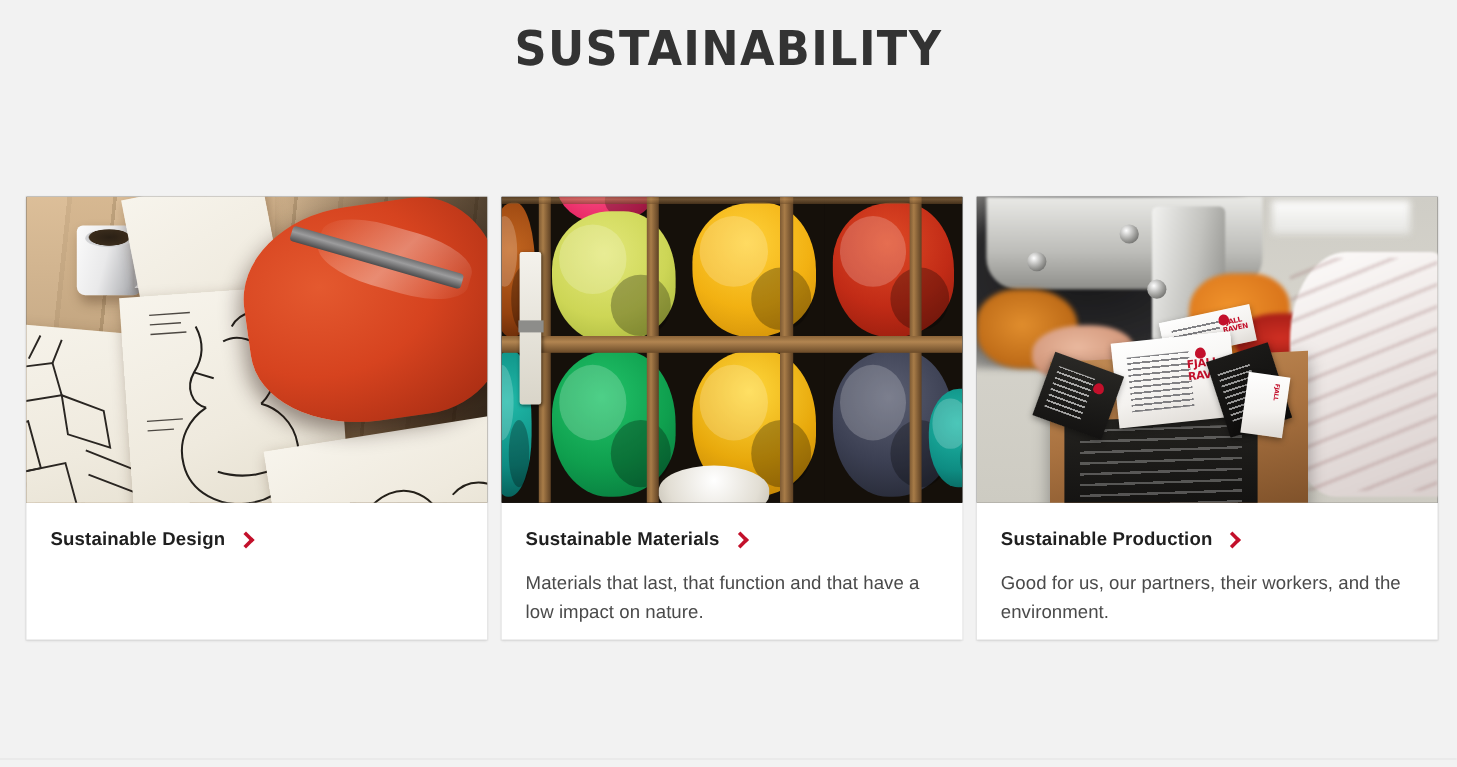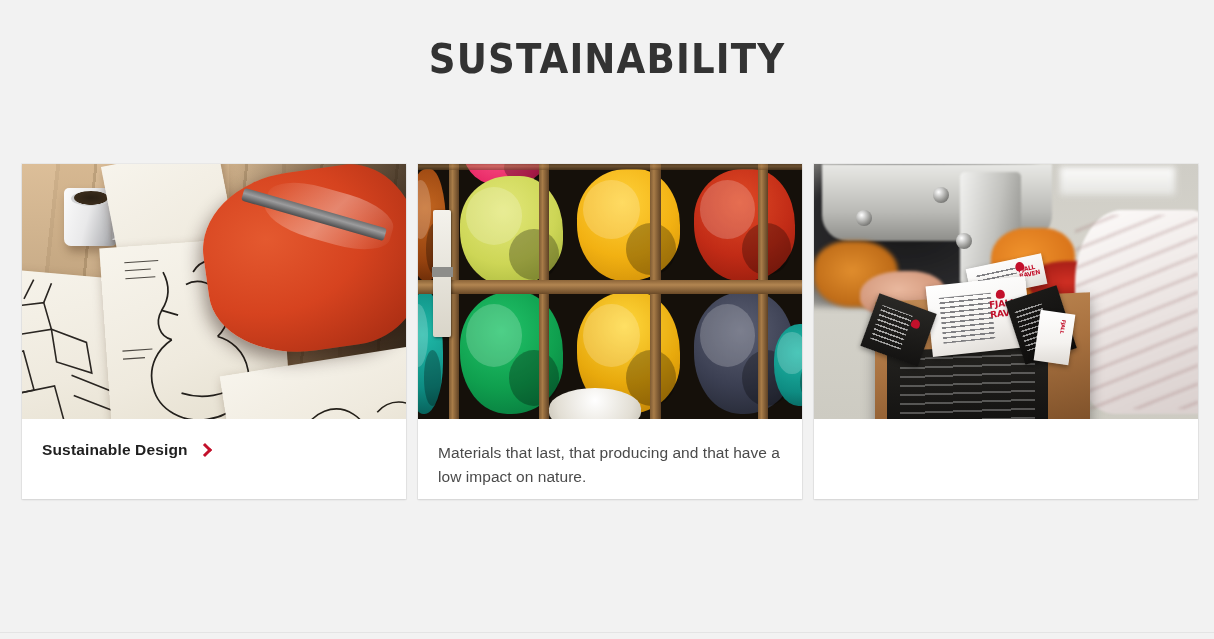--- a/index.html
+++ b/index.html
@@ -10,21 +10,21 @@
     width: 1214px;
     height: 639px;
     background: #f2f2f2;
     font-family: "Liberation Sans", sans-serif;
     overflow: hidden;
     position: relative;
   }
 
   
   .header {
-    padding-top: 38px;
+    padding-top: 20px;
     text-align: center;
   }
   .page-title {
     margin: 0;
     font-family: "DejaVu Sans", sans-serif;
     font-size: 40px;
     font-weight: 700;
     letter-spacing: 1.2px;
     color: #333333;
     text-transform: uppercase;
@@ -452,21 +452,25 @@
         <div class="beam-v" style="left:31.5%;top:0;width:2.6%;height:100%"></div>
         <div class="beam-v" style="left:60.5%;top:0;width:2.8%;height:100%"></div>
         <div class="beam-v" style="left:88.5%;top:0;width:2.6%;height:100%"></div>
         <div class="beam-h" style="left:0;top:45.5%;width:100%;height:5.5%"></div>
         <div class="beam-h" style="left:0;top:0;width:100%;height:2.5%;opacity:.55"></div>
         <div class="white-wool"></div>
         <div class="clip"></div>
       </div>
     </div>
     <div class="card-body">
-      <p class="card-text">Materials that last, that producing and that have a low impact on nature.</p>
+      <h3 class="card-heading">
+        <span>Sustainable Materials</span>
+        <span class="chevron"></span>
+      </h3>
+      <p class="card-text">Materials that last, that function and that have a low impact on nature.</p>
     </div>
   </div>
 
   <div class="card">
     <div class="card-media">
       <div class="art-prod">
         <div class="prod-bg"></div>
         <div class="ceiling-light"></div>
         <div class="blur-dark"></div>
         <div class="machine-arm"></div>
@@ -513,17 +517,24 @@
           <div class="label-lines" style="background:repeating-linear-gradient(0deg,rgba(255,255,255,.55) 0px,rgba(255,255,255,.55) 1.5px,transparent 1.5px,transparent 5px)"></div>
         </div>
 
         <div class="label" style="left:58%;top:58%;width:9%;height:20%;transform:rotate(8deg)">
           <span class="logo-mark" style="font-size:5px;right:10%;top:22%;transform:rotate(90deg)">
             <span>FJALL</span>
           </span>
         </div>
       </div>
     </div>
+    <div class="card-body">
+      <h3 class="card-heading">
+        <span>Sustainable Production</span>
+        <span class="chevron"></span>
+      </h3>
+      <p class="card-text">Good for us, our partners, their workers, and the environment.</p>
+    </div>
   </div>
 
 </div>
 
 <div class="bottom-rule"></div>
 
 </body></html>

